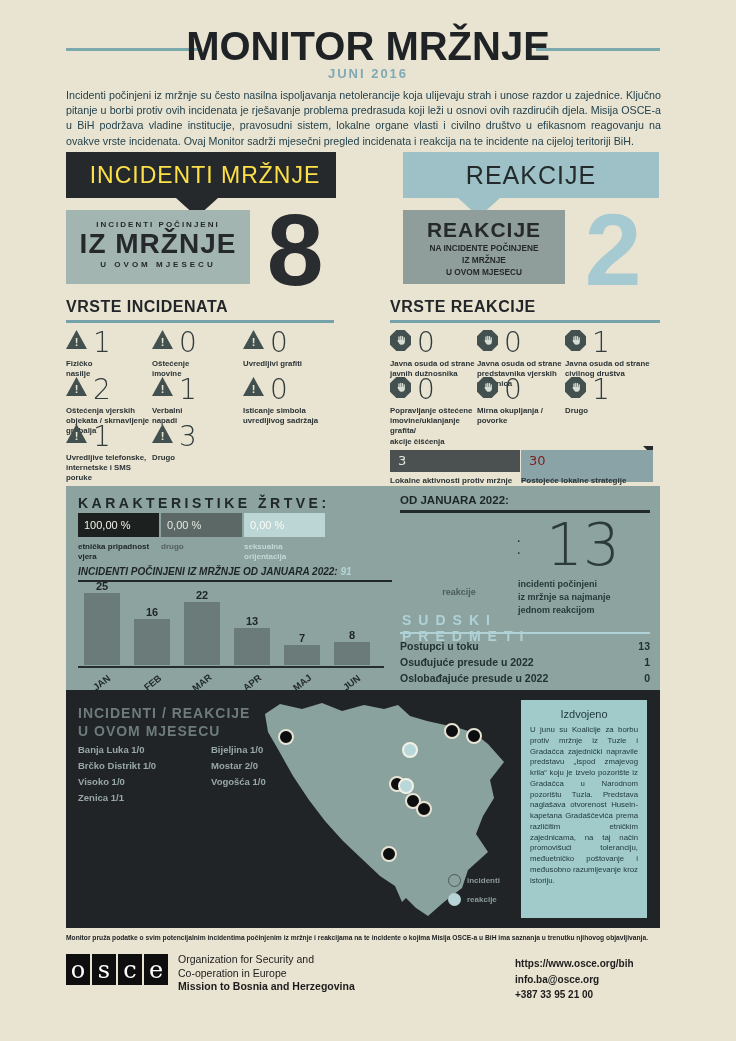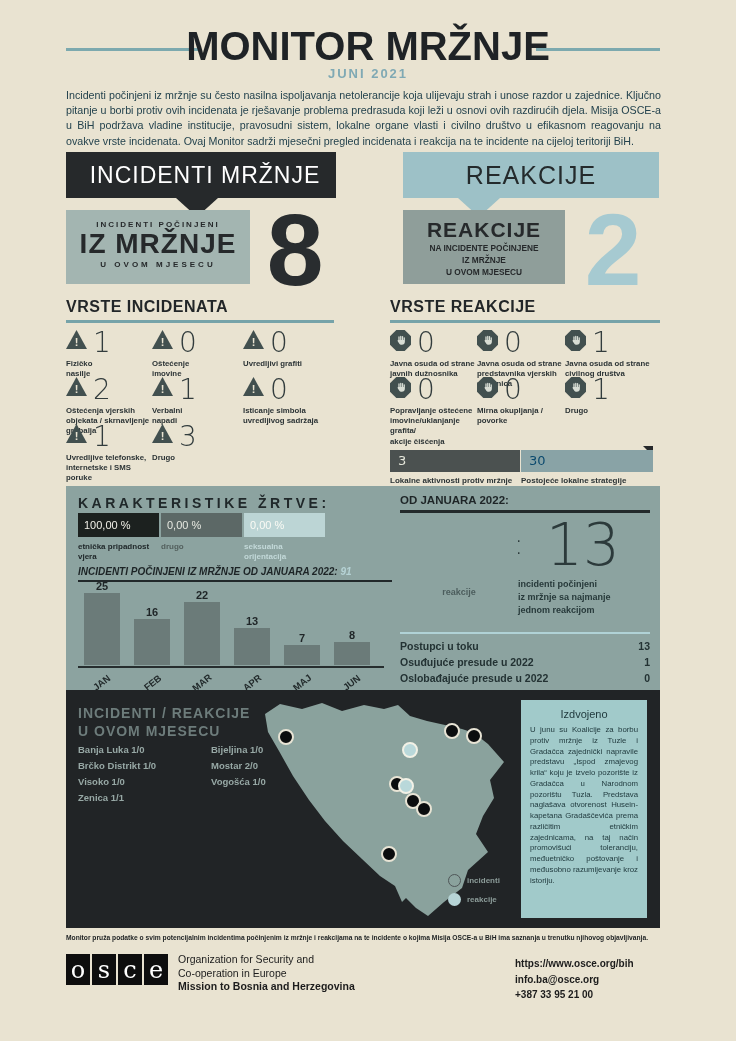--- a/index.html
+++ b/index.html
@@ -9,21 +9,21 @@
   .abs { position:absolute; }
   .pre { white-space:pre-line; }
 
   
   .main-title { width:736px; text-align:center; font-size:40px; font-weight:900; color:#1f2326; letter-spacing:0px; }
   .title-dash { height:3px; background:#7ca9ae; }
   .subtitle { width:736px; text-align:center; font-size:13px; font-weight:800; letter-spacing:2px; color:#7fa9b4; }
   .intro { width:595px; font-size:10.7px; line-height:1.42; font-weight:500; color:#24434e; text-align:justify; }
 
   
-  .banner-dark { background:#26292b; color:#ffffff; font-size:23px; letter-spacing:1px; display:flex; align-items:center; justify-content:center; font-weight:500;padding-left:8px; }
+  .banner-dark { background:#26292b; color:#fde047; font-size:23px; letter-spacing:1px; display:flex; align-items:center; justify-content:center; font-weight:500;padding-left:8px; }
   .banner-blue { background:#9dc1c7; color:#242a2c; font-size:25px; letter-spacing:1px; display:flex; align-items:center; justify-content:center; font-weight:500; }
   .ptr { width:0; height:0; border-left:21px solid transparent; border-right:21px solid transparent; border-top:19px solid #26292b; }
   .ptr-blue { border-top-color:#9dc1c7; }
 
   .subbox-l { background:#a3b5b1; color:#26292b; text-align:center; padding-top:10px; }
   .subbox-l .l1 { font-size:8px; letter-spacing:2px; font-weight:700; }
   .subbox-l .l2 { font-size:28px; font-weight:900; letter-spacing:1px; line-height:1.1; }
   .subbox-l .l3 { font-size:8px; letter-spacing:3px; font-weight:700; }
   .subbox-r { background:#8f9e9a; color:#26292b; text-align:center; padding-top:8px; }
   .subbox-r .t { font-size:21px; font-weight:900; letter-spacing:1px; }
@@ -96,21 +96,21 @@
   .contact { font-size:10px; font-weight:700; color:#1c1c1c; line-height:1.55; }
 </style>
 </head>
 <body>
 
 <div class="page">
 
   <div class="abs title-dash" style="left:66px;top:48px;width:134px;"></div>
   <div class="abs main-title" style="left:0;top:24px;">MONITOR MRŽNJE</div>
   <div class="abs title-dash" style="left:536px;top:48px;width:124px;"></div>
-  <div class="abs subtitle" style="left:0;top:66px;">JUNI 2021</div>
+  <div class="abs subtitle" style="left:0;top:66px;">JUNI 2016</div>
   <div class="abs intro" style="left:66px;top:88px;">Incidenti počinjeni iz mržnje su često nasilna ispoljavanja netolerancije koja ulijevaju strah i unose razdor u zajednice. Ključno pitanje u borbi protiv ovih incidenata je rješavanje problema predrasuda koji leži u osnovi ovih razdirućih djela. Misija OSCE-a u BiH podržava vladine institucije, pravosudni sistem, lokalne organe vlasti i civilno društvo u efikasnom reagovanju na ovakve vrste incidenata. Ovaj Monitor sadrži mjesečni pregled incidenata i reakcija na te incidente na cijeloj teritoriji BiH.</div>
 
   <div class="abs banner-dark" style="left:66px;top:152px;width:270px;height:46px;">
     <span>INCIDENTI MRŽNJE</span>
   </div>
   <div class="abs ptr" style="left:176px;top:198px;"></div>
 
   <div class="abs banner-blue" style="left:403px;top:152px;width:256px;height:46px;">
     <span>REAKCIJE</span>
   </div>
@@ -271,21 +271,21 @@
             <path d="M8 13V5.5a1.2 1.2 0 0 1 2.4 0V11h.9V4.2a1.2 1.2 0 0 1 2.4 0V11h.9V5a1.2 1.2 0 0 1 2.4 0v6h.9V7.2a1.1 1.1 0 0 1 2.2 0v7.3c0 3.4-2.4 5.5-5.6 5.5-2.6 0-4-1-5.3-3l-2.3-3.6c-.5-.8-.4-1.6.3-2.1.6-.4 1.4-.3 2 .4l1.2 1.3z"></path>
           </svg>
         </span>
         <span class="num">1</span>
       </div>
     <div class="lbl pre">Drugo</div>
   </div>
 
   <div class="abs fold" style="left:643px;top:446px;"></div>
   <div class="abs statbox" style="left:390px;top:450px;width:130px;height:22px;background:#4b5150;color:#e4e6da;">3</div>
-  <div class="abs statbox" style="left:521px;top:450px;width:132px;height:22px;background:#89a3a6;color:#0c4a6e;">30</div>
+  <div class="abs statbox" style="left:521px;top:450px;width:132px;height:32px;background:#89a3a6;color:#7f1d1d;">30</div>
   <div class="abs stat-lbl" style="left:390px;top:476px;width:128px;">Lokalne aktivnosti protiv mržnje</div>
   <div class="abs stat-lbl pre" style="left:521px;top:476px;width:132px;">Postojeće lokalne strategije
 za prevenciju mržnje</div>
 
   <div class="abs panel-teal" style="left:66px;top:486px;width:594px;height:204px;">
     <div class="abs vic-title" style="left:12px;top:9px;">KARAKTERISTIKE ŽRTVE:</div>
 
     <div class="abs pctbox" style="left:12px;top:27px;width:81px;background:#1c211f;color:#f0efe7;">100,00 %</div>
     <div class="abs pctbox" style="left:95px;top:27px;width:81px;background:#5c6866;color:#e6e8e0;">0,00 %</div>
     <div class="abs pctbox" style="left:178px;top:27px;width:81px;background:#bcd5d5;color:#fbfbf5;">0,00 %</div>
@@ -339,20 +339,21 @@
 
     <div class="abs od-title" style="left:334px;top:8px;">OD JANUARA 2022:</div>
     <div class="abs" style="left:334px;top:24px;width:250px;height:3px;background:#232a2b;"></div>
     <div class="abs thin-sep" style="left:448px;top:42px;">:</div>
     <div class="abs thin-big" style="left:462px;top:30px;width:110px;">13</div>
     <div class="abs sj-lbl" style="left:338px;top:100px;width:110px;text-align:center;color:#4c5d5d;">reakcije</div>
     <div class="abs sj-lbl pre" style="left:452px;top:92px;width:132px;color:#27393a;">incidenti počinjeni
 iz mržnje sa najmanje
 jednom reakcijom</div>
 
+    <div class="abs sudski" style="left:336px;top:126px;">SUDSKI PREDMETI</div>
     <div class="abs" style="left:334px;top:146px;width:250px;height:2px;background:#b0d2d6;"></div>
     <div class="abs court-lbl" style="left:334px;top:154px;">Postupci u toku</div>
     <div class="abs court-val" style="left:556px;top:154px;width:28px;">13</div>
     <div class="abs court-lbl" style="left:334px;top:170px;">Osuđujuće presude u 2022</div>
     <div class="abs court-val" style="left:556px;top:170px;width:28px;">1</div>
     <div class="abs court-lbl" style="left:334px;top:186px;">Oslobađajuće presude u 2022</div>
     <div class="abs court-val" style="left:556px;top:186px;width:28px;">0</div>
   </div>
 
   <div class="abs panel-dark" style="left:66px;top:690px;width:594px;height:238px;">

